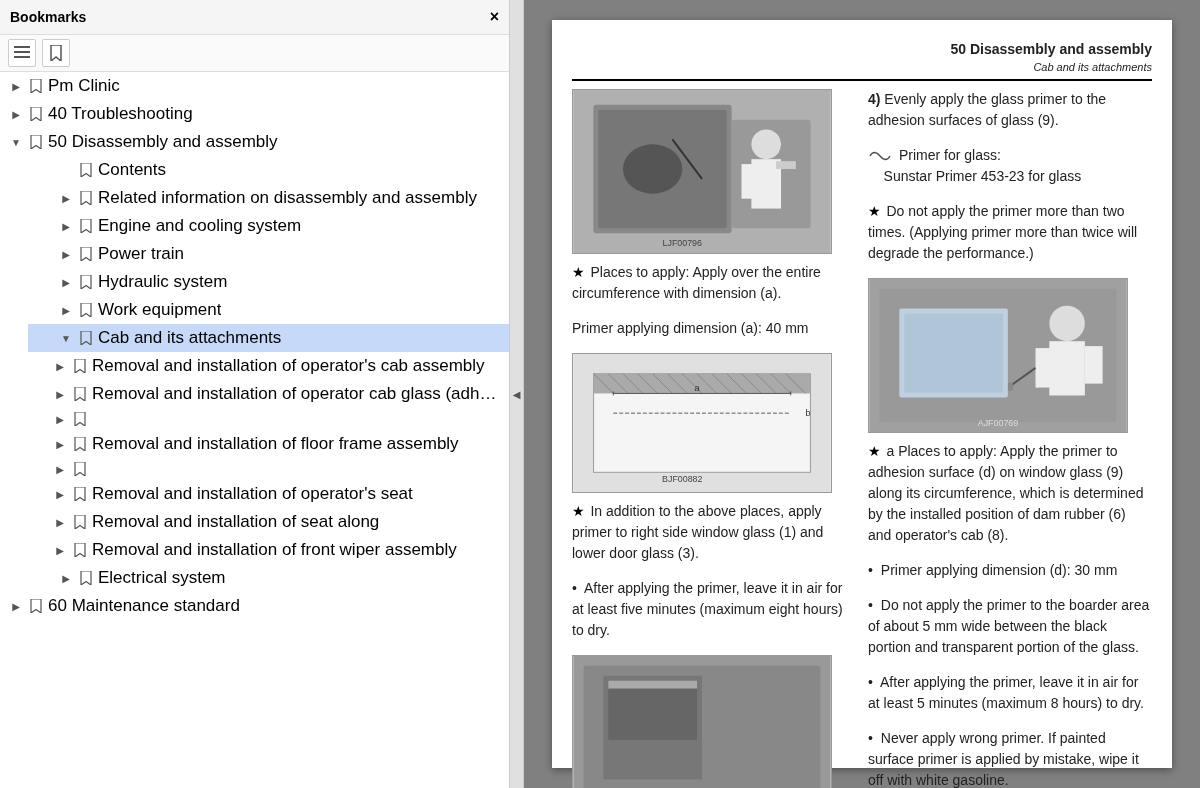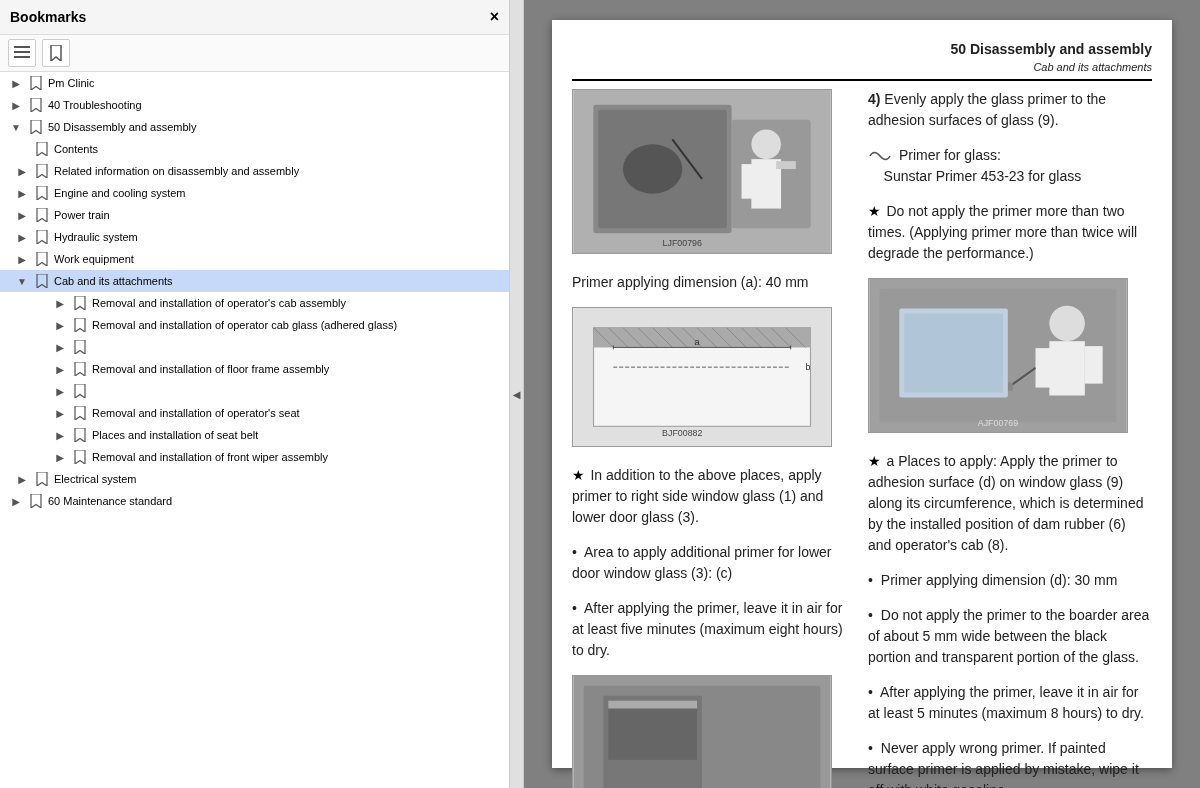--- a/index.html
+++ b/index.html
@@ -90,27 +90,27 @@
     .tree-item .bookmark-icon {
       width: 16px;
       min-width: 16px;
       margin: 0 4px;
       display: flex;
       align-items: center;
       justify-content: center;
     }
 
     .tree-item .item-label {
-      font-size: 11px;
+      font-size: 17px;
       overflow: hidden;
       text-overflow: ellipsis;
     }
 
     .tree-item.depth-0 { padding-left: 8px; }
-    .tree-item.depth-1 { padding-left: 14px; }
+    .tree-item.depth-1 { padding-left: 30px; margin-left: 28px; }
     .tree-item.depth-2 { padding-left: 52px; }
 
     .bookmark-svg {
       width: 12px;
       height: 14px;
     }
 
     
     #bookmarks-tree::-webkit-scrollbar { width: 8px; }
     #bookmarks-tree::-webkit-scrollbar-track { background: #f0f0f0; }
@@ -169,21 +169,21 @@
       font-style: italic;
     }
 
     .content-grid {
       display: grid;
       grid-template-columns: 1fr 1fr;
       gap: 12px;
     }
 
     .img-block {
-      margin-bottom: 10px;
+      margin-bottom: 0;
     }
 
     .content-text {
       font-size: 14px;
       line-height: 1.5;
       margin-bottom: 6px;
     }
 
     .content-text .star { color: #000; margin-right: 2px; }
     .content-text .bullet { margin-right: 4px; }
@@ -370,21 +370,21 @@
         </span>
         <span class="item-label">Removal and installation of operator's seat</span>
       </div>
       <div class="tree-item depth-2">
         <span class="expander">▶</span>
         <span class="bookmark-icon">
           <svg class="bookmark-svg" viewBox="0 0 12 14">
       <path d="M1 0 h10 v14 l-5-3.5 -5 3.5 Z" fill="none" stroke="#555" stroke-width="1.2"></path>
     </svg>
         </span>
-        <span class="item-label">Places and installation of seat belt</span>
+        <span class="item-label">Removal and installation of seat along</span>
       </div>
       <div class="tree-item depth-2">
         <span class="expander">▶</span>
         <span class="bookmark-icon">
           <svg class="bookmark-svg" viewBox="0 0 12 14">
       <path d="M1 0 h10 v14 l-5-3.5 -5 3.5 Z" fill="none" stroke="#555" stroke-width="1.2"></path>
     </svg>
         </span>
         <span class="item-label">Removal and installation of front wiper assembly</span>
       </div>
@@ -433,20 +433,25 @@
             <ellipse cx="195" cy="55" rx="15" ry="15" fill="#ddd"></ellipse>
             <rect x="180" y="70" width="30" height="50" fill="#eee"></rect>
             <rect x="170" y="75" width="15" height="35" fill="#eee"></rect>
             <rect x="205" y="72" width="20" height="8" fill="#ccc"></rect>
 
             <line x1="100" y1="50" x2="130" y2="90" stroke="#333" stroke-width="2"></line>
             <text x="130" y="158" font-size="9" fill="#444" text-anchor="end">LJF00796</text>
           </svg>
         </div>
 
+        <div class="content-text">
+          <span class="star">★</span>
+          <span>Places to apply:</span>
+          <span>Apply over the entire circumference with dimension (a).</span>
+        </div>
         <div class="content-text">
           <span>Primer applying dimension (a): 40 mm</span>
         </div>
 
         <div class="img-block">
           <svg width="260" height="140" viewBox="0 0 260 140" style="background:#e8e8e8;border:1px solid #999;display:block;">
             <rect width="260" height="140" fill="#e0e0e0"></rect>
 
             <rect x="20" y="20" width="220" height="100" fill="#f5f5f5" stroke="#999" stroke-width="1"></rect>
 
@@ -478,24 +483,20 @@
             <text x="110" y="130" font-size="9" fill="#444" text-anchor="middle">BJF00882</text>
           </svg>
         </div>
 
         <div class="content-text">
           <span class="star">★</span>
           <span>In addition to the above places, apply primer to right side window glass (1) and lower door glass (3).</span>
         </div>
         <div class="content-text">
           <span class="bullet">•</span>
-          <span>Area to apply additional primer for lower door window glass (3): (c)</span>
-        </div>
-        <div class="content-text">
-          <span class="bullet">•</span>
           <span>After applying the primer, leave it in air for at least five minutes (maximum eight hours) to dry.</span>
         </div>
 
         <div class="img-block">
           <svg width="260" height="145" viewBox="0 0 260 145" style="background:#bbb;border:1px solid #999;display:block;">
             <rect width="260" height="145" fill="#999"></rect>
             <rect x="10" y="10" width="240" height="125" fill="#888" rx="2"></rect>
 
             <rect x="30" y="20" width="100" height="105" fill="#777"></rect>
             <rect x="35" y="25" width="90" height="60" fill="#666"></rect>

